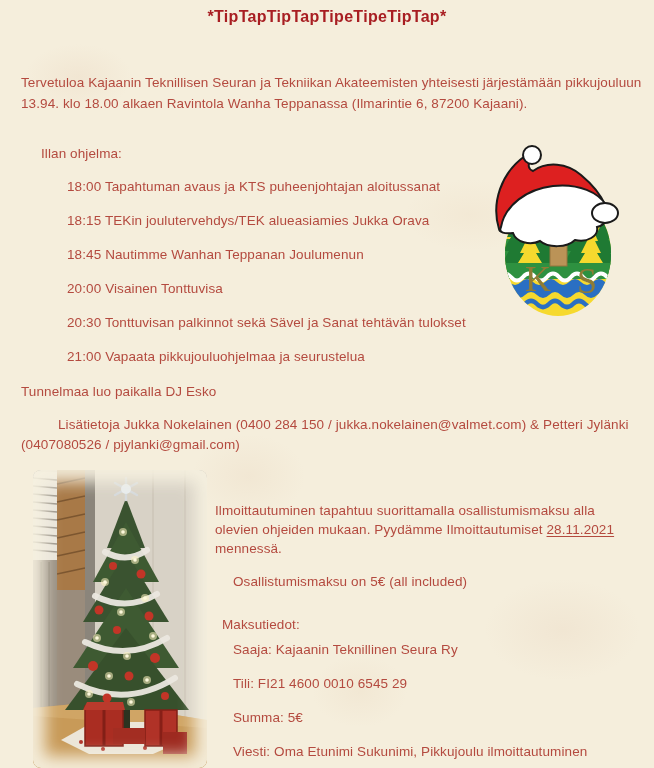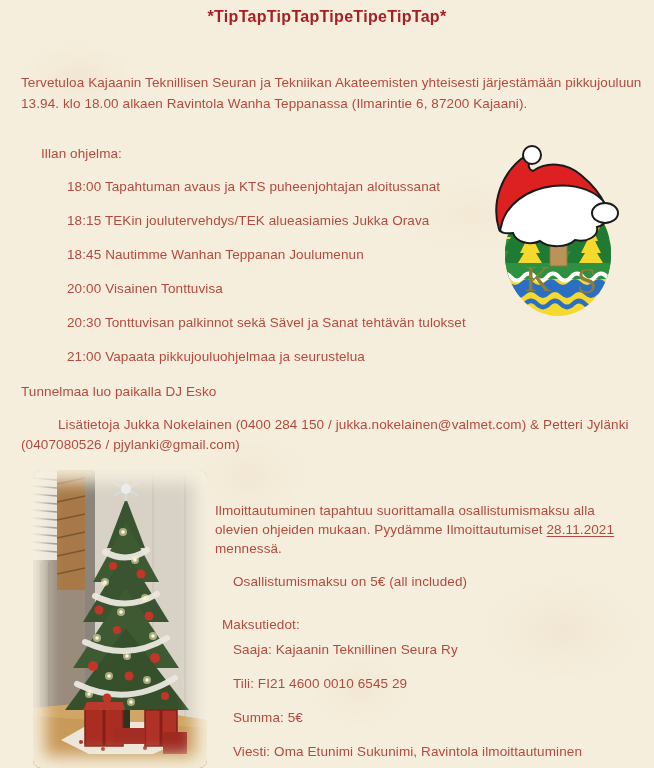--- a/index.html
+++ b/index.html
@@ -269,15 +269,15 @@
 
   <div class="line" style="left:215px;top:503px;">Ilmoittautuminen tapahtuu suorittamalla osallistumismaksu alla</div>
   <div class="line" style="left:215px;top:522px;"><span>olevien ohjeiden mukaan. Pyydämme Ilmoittautumiset </span><span class="u">28.11.2021</span></div>
   <div class="line" style="left:215px;top:541px;">mennessä.</div>
 
   <div class="line" style="left:233px;top:574px;">Osallistumismaksu on 5€ (all included)</div>
   <div class="line" style="left:222px;top:608px;margin-top:9px;">Maksutiedot:</div>
   <div class="line" style="left:233px;top:642px;">Saaja: Kajaanin Teknillinen Seura Ry</div>
   <div class="line" style="left:233px;top:676px;">Tili: FI21 4600 0010 6545 29</div>
   <div class="line" style="left:233px;top:710px;">Summa: 5€</div>
-  <div class="line" style="left:233px;top:744px;">Viesti: Oma Etunimi Sukunimi, Ravintola ilmoittautuminen</div>
+  <div class="line" style="left:233px;top:744px;">Viesti: Oma Etunimi Sukunimi, Pikkujoulu ilmoittautuminen</div>
 
 </div>
 
 </body></html>

